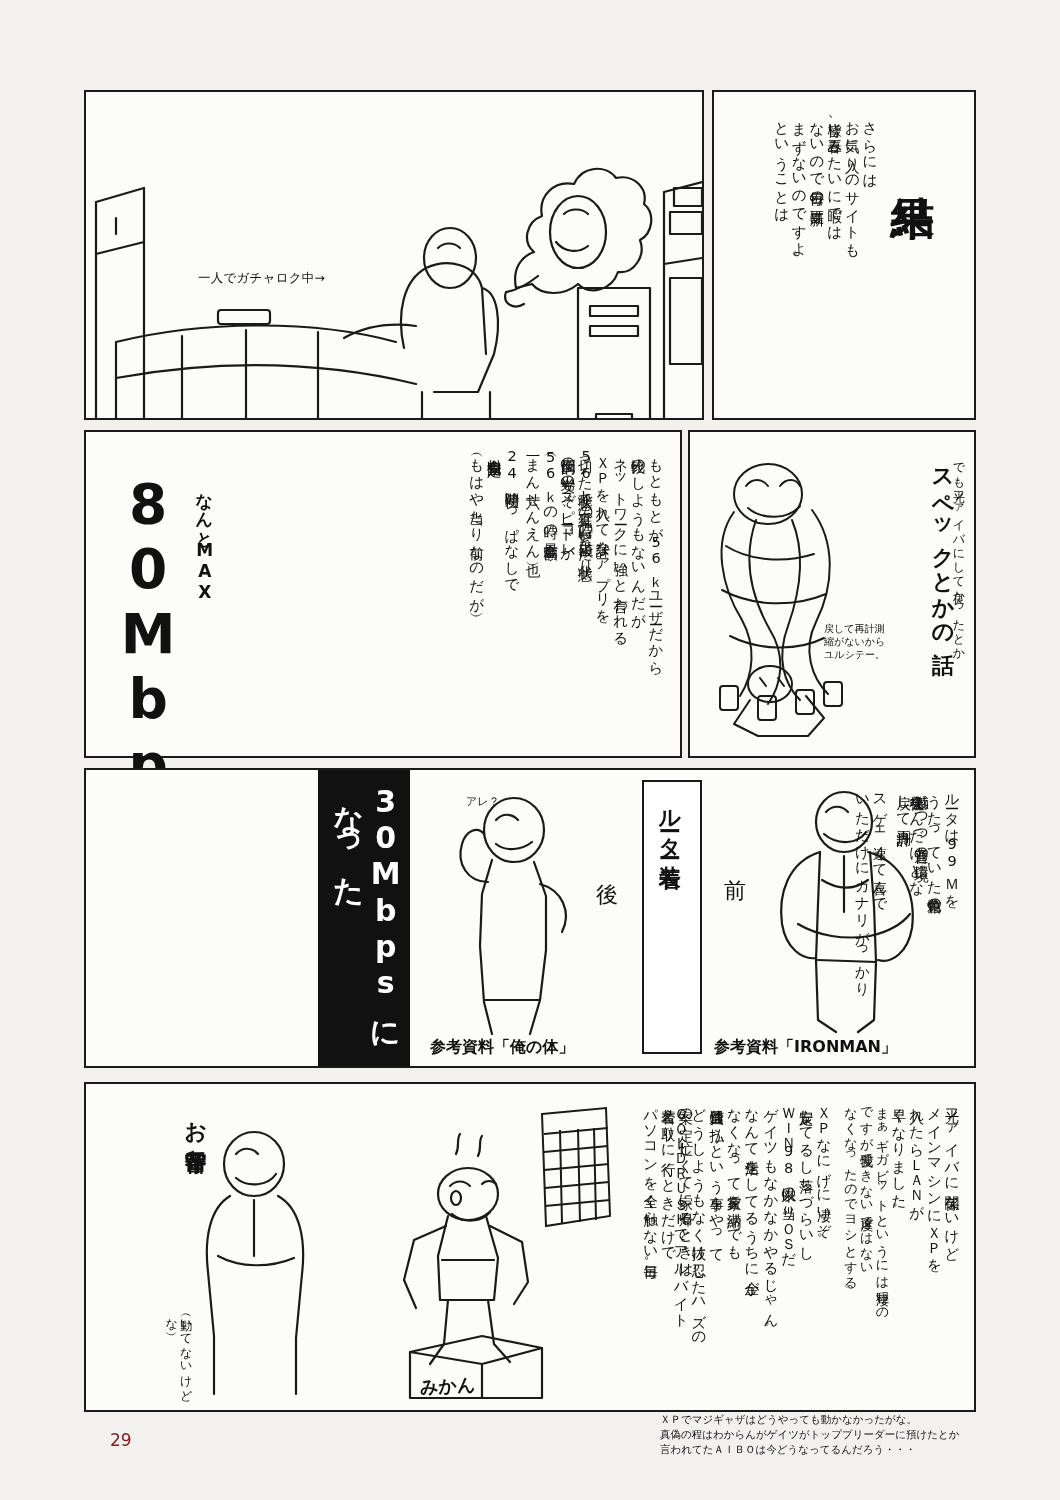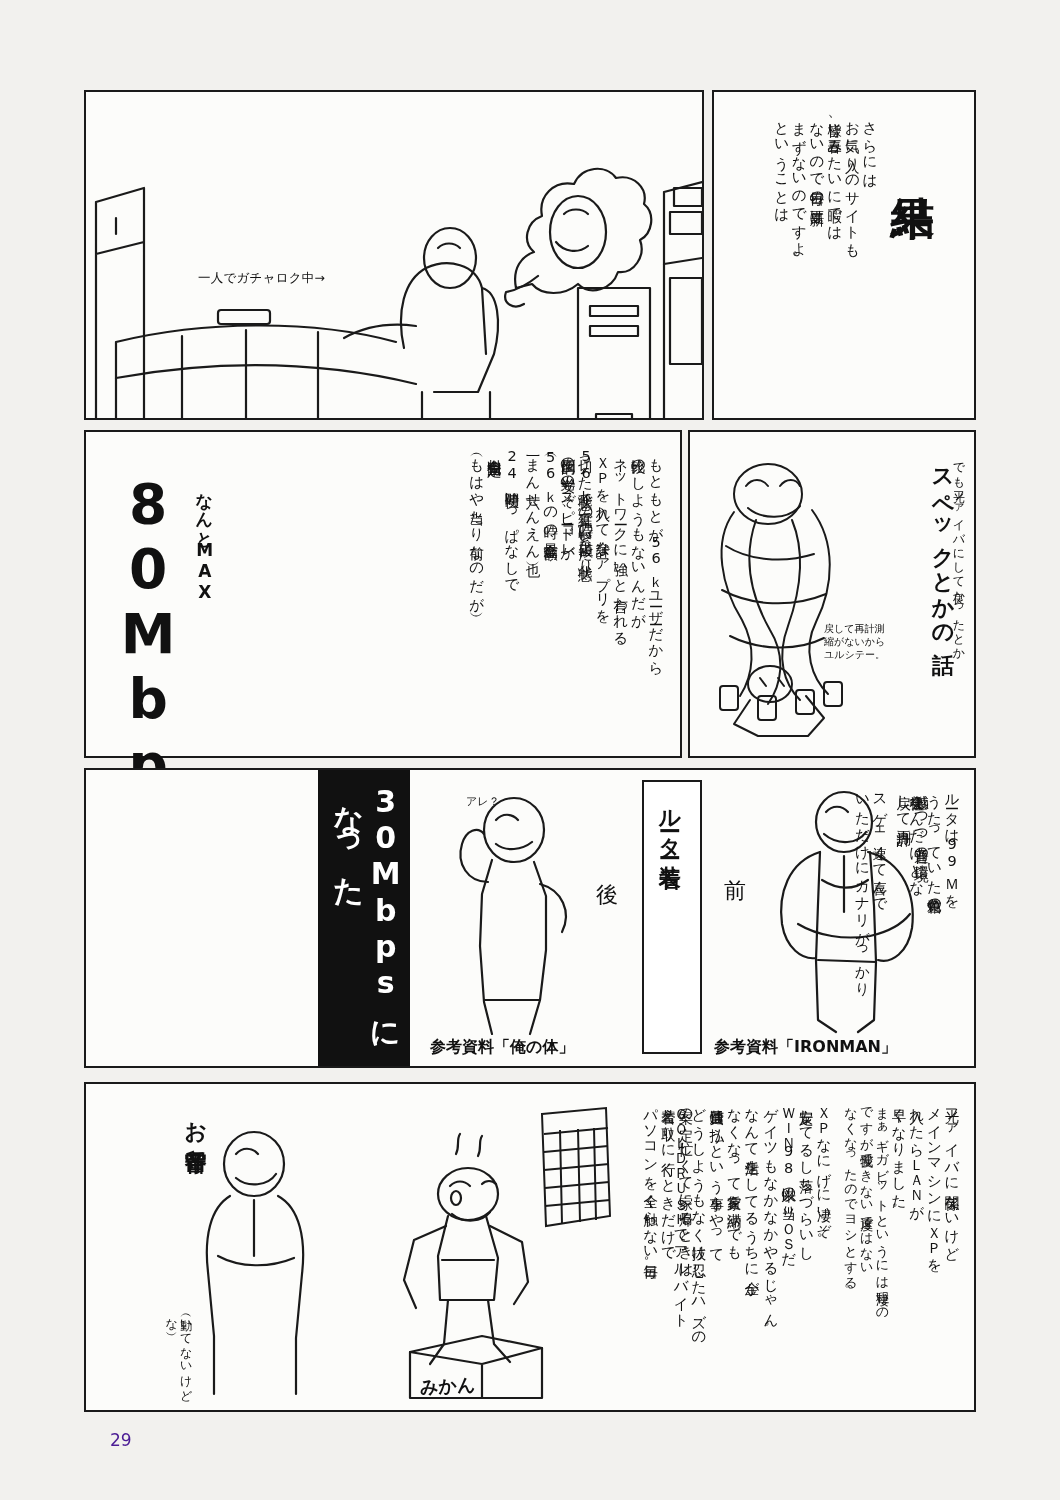--- a/index.html
+++ b/index.html
@@ -137,21 +137,21 @@
     position: absolute; left: 78px; top: 226px; height: 92px; font-size: 12px;
   }
   #p6-mikan {
     position: absolute; left: 334px; top: 290px; font-size: 18px; font-weight: 600;
     transform: rotate(-3deg);
   }
 
   
   #pageno {
     position: absolute; left: 110px; top: 1430px;
-    font-size: 17px; color: #4c1d95;
+    font-size: 17px; color: #7f1d1d;
   }
   #footnote {
     position: absolute; left: 660px; top: 1412px; width: 330px;
     font-size: 10.5px; line-height: 1.45; color: #111;
   }
 
   svg { display: block; }
 </style>
 </head>
 <body>
@@ -386,14 +386,17 @@
       </g>
     </svg>
 
     <div class="htext" id="p6-mikan">みかん</div>
     <div class="vtext" id="p6-otrusuban">お留守番</div>
     <div class="vtext" id="p6-otrusuban-sub">（動いてないけどな）</div>
     <div class="vtext" id="p6-col-6"></div>
   </div>
 
   <div class="htext" id="pageno">29</div>
+  <div class="htext" id="footnote">ＸＰでマジギャザはどうやっても動かなかったがな。
+真偽の程はわからんがゲイツがトップブリーダーに預けたとか
+言われてたＡＩＢＯは今どうなってるんだろう・・・</div>
 
 </div>
 
 </body></html>

